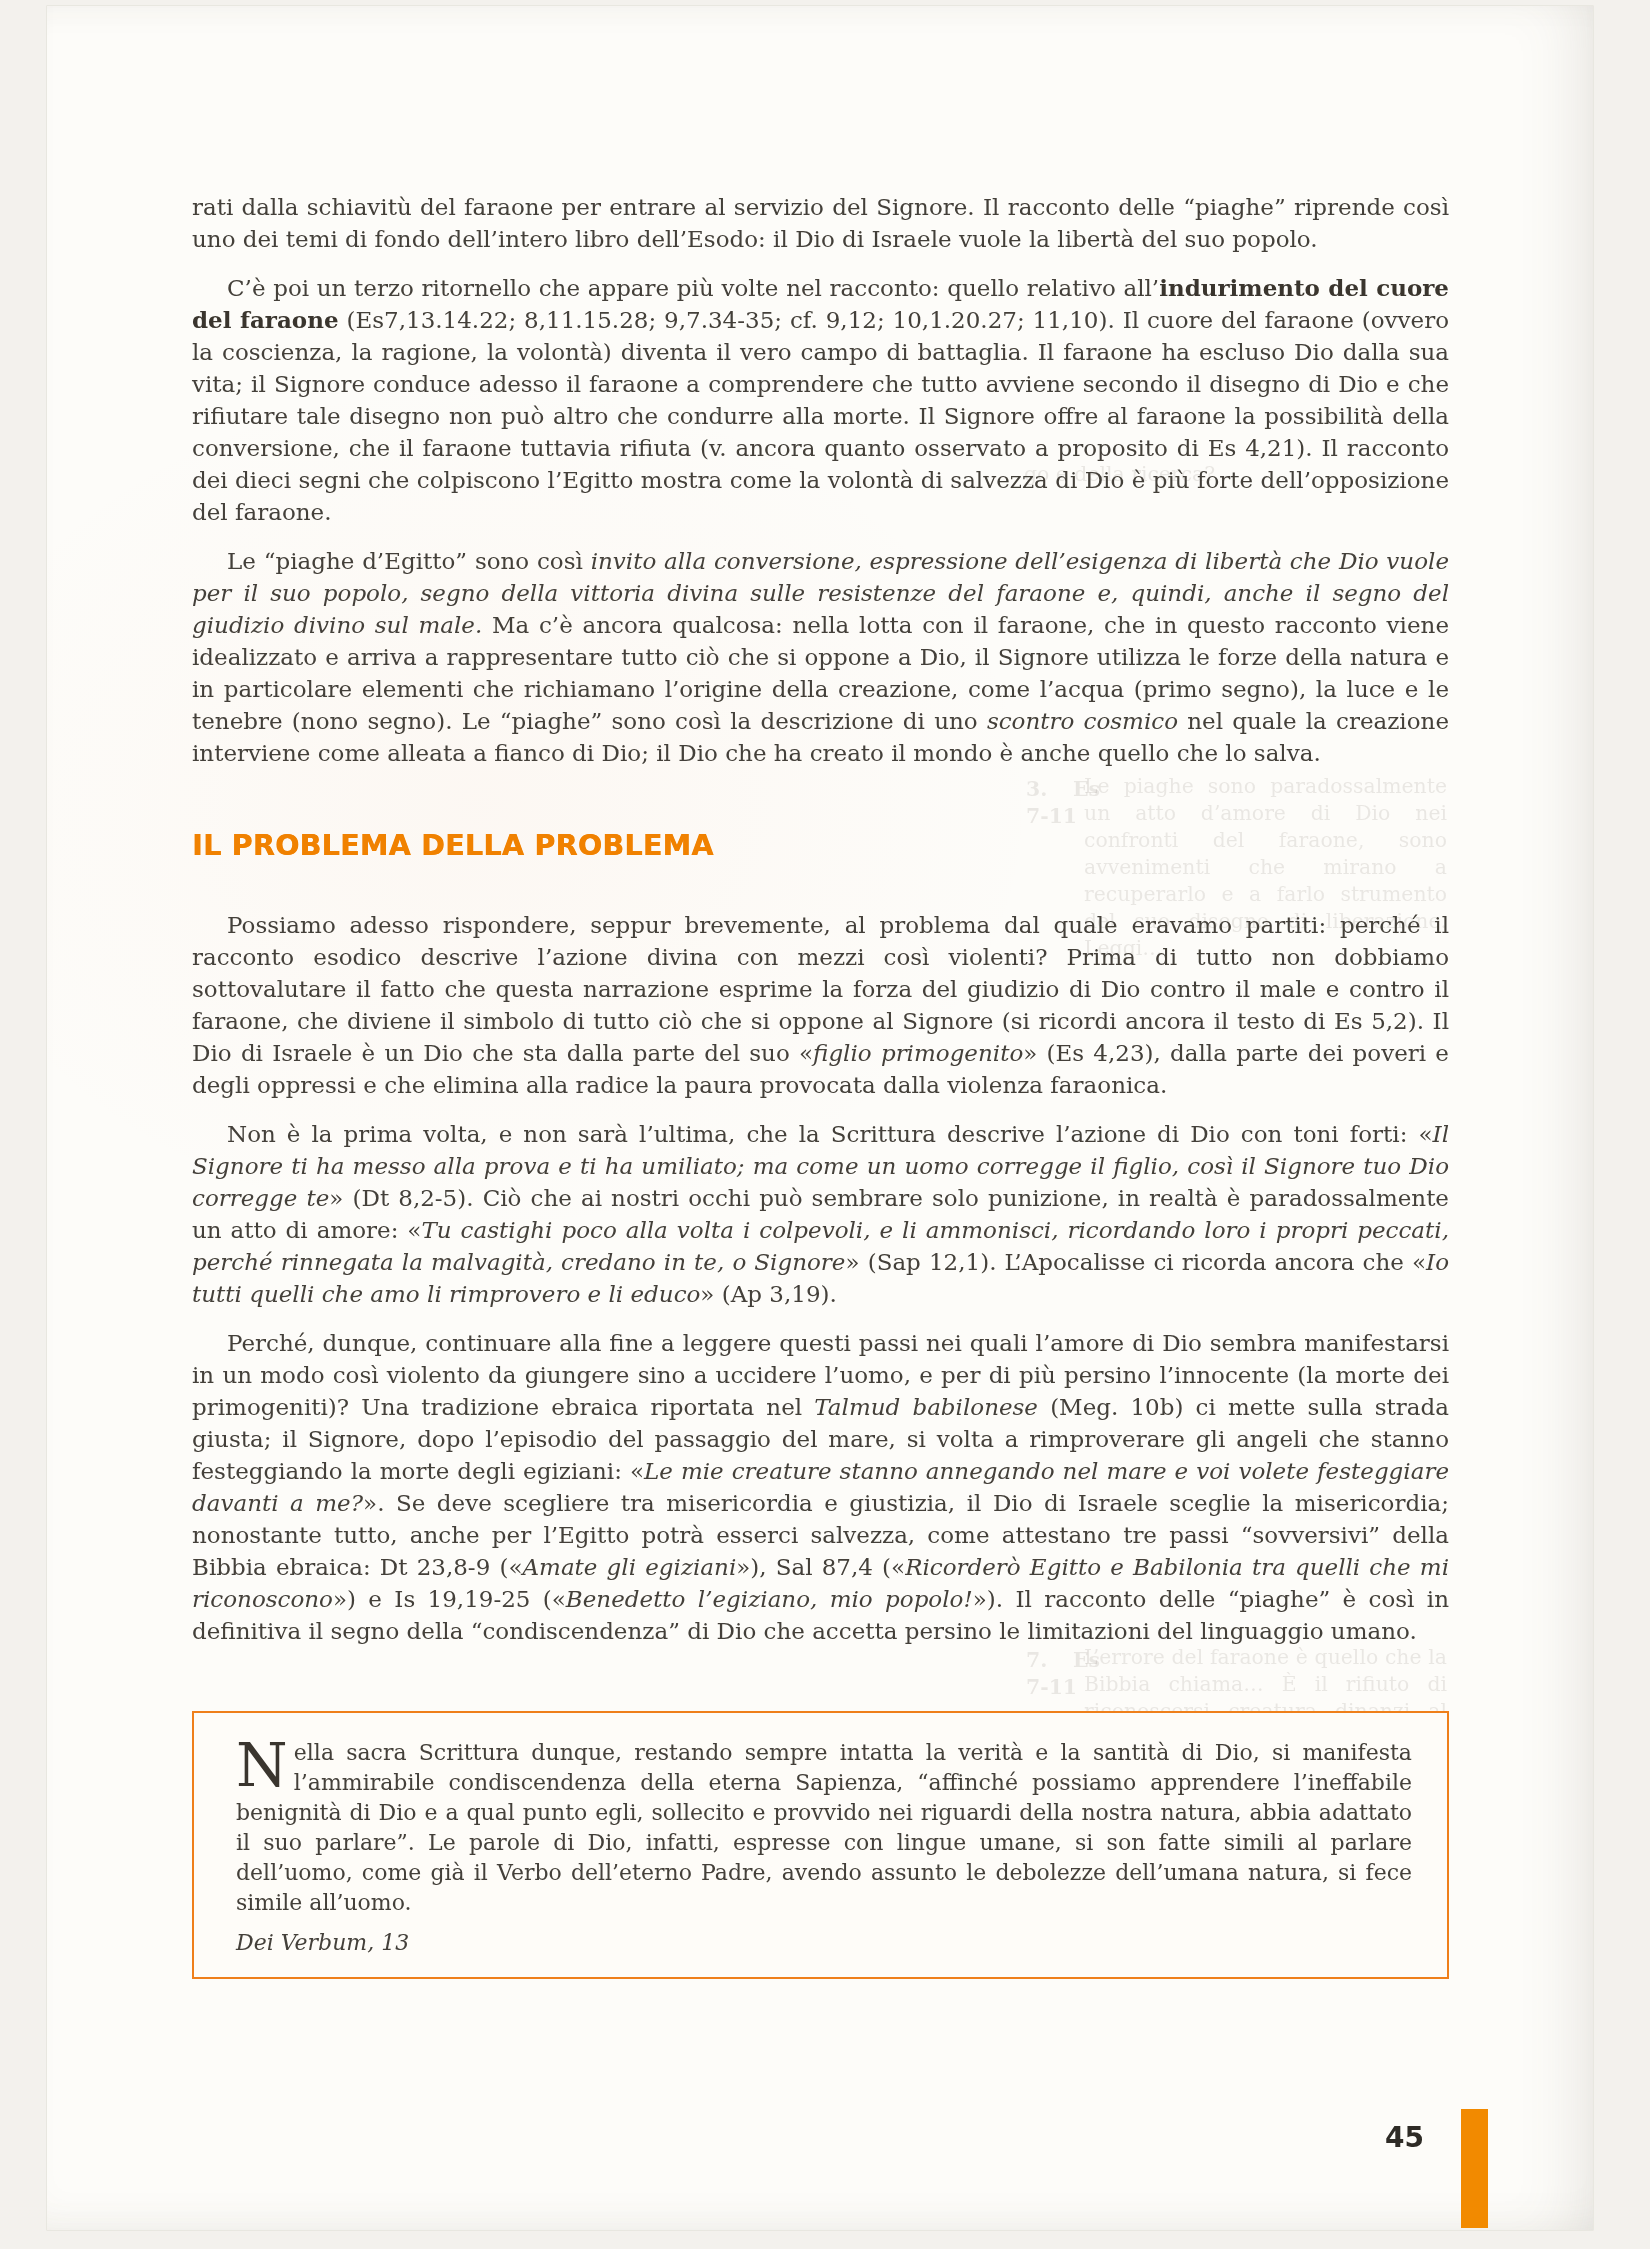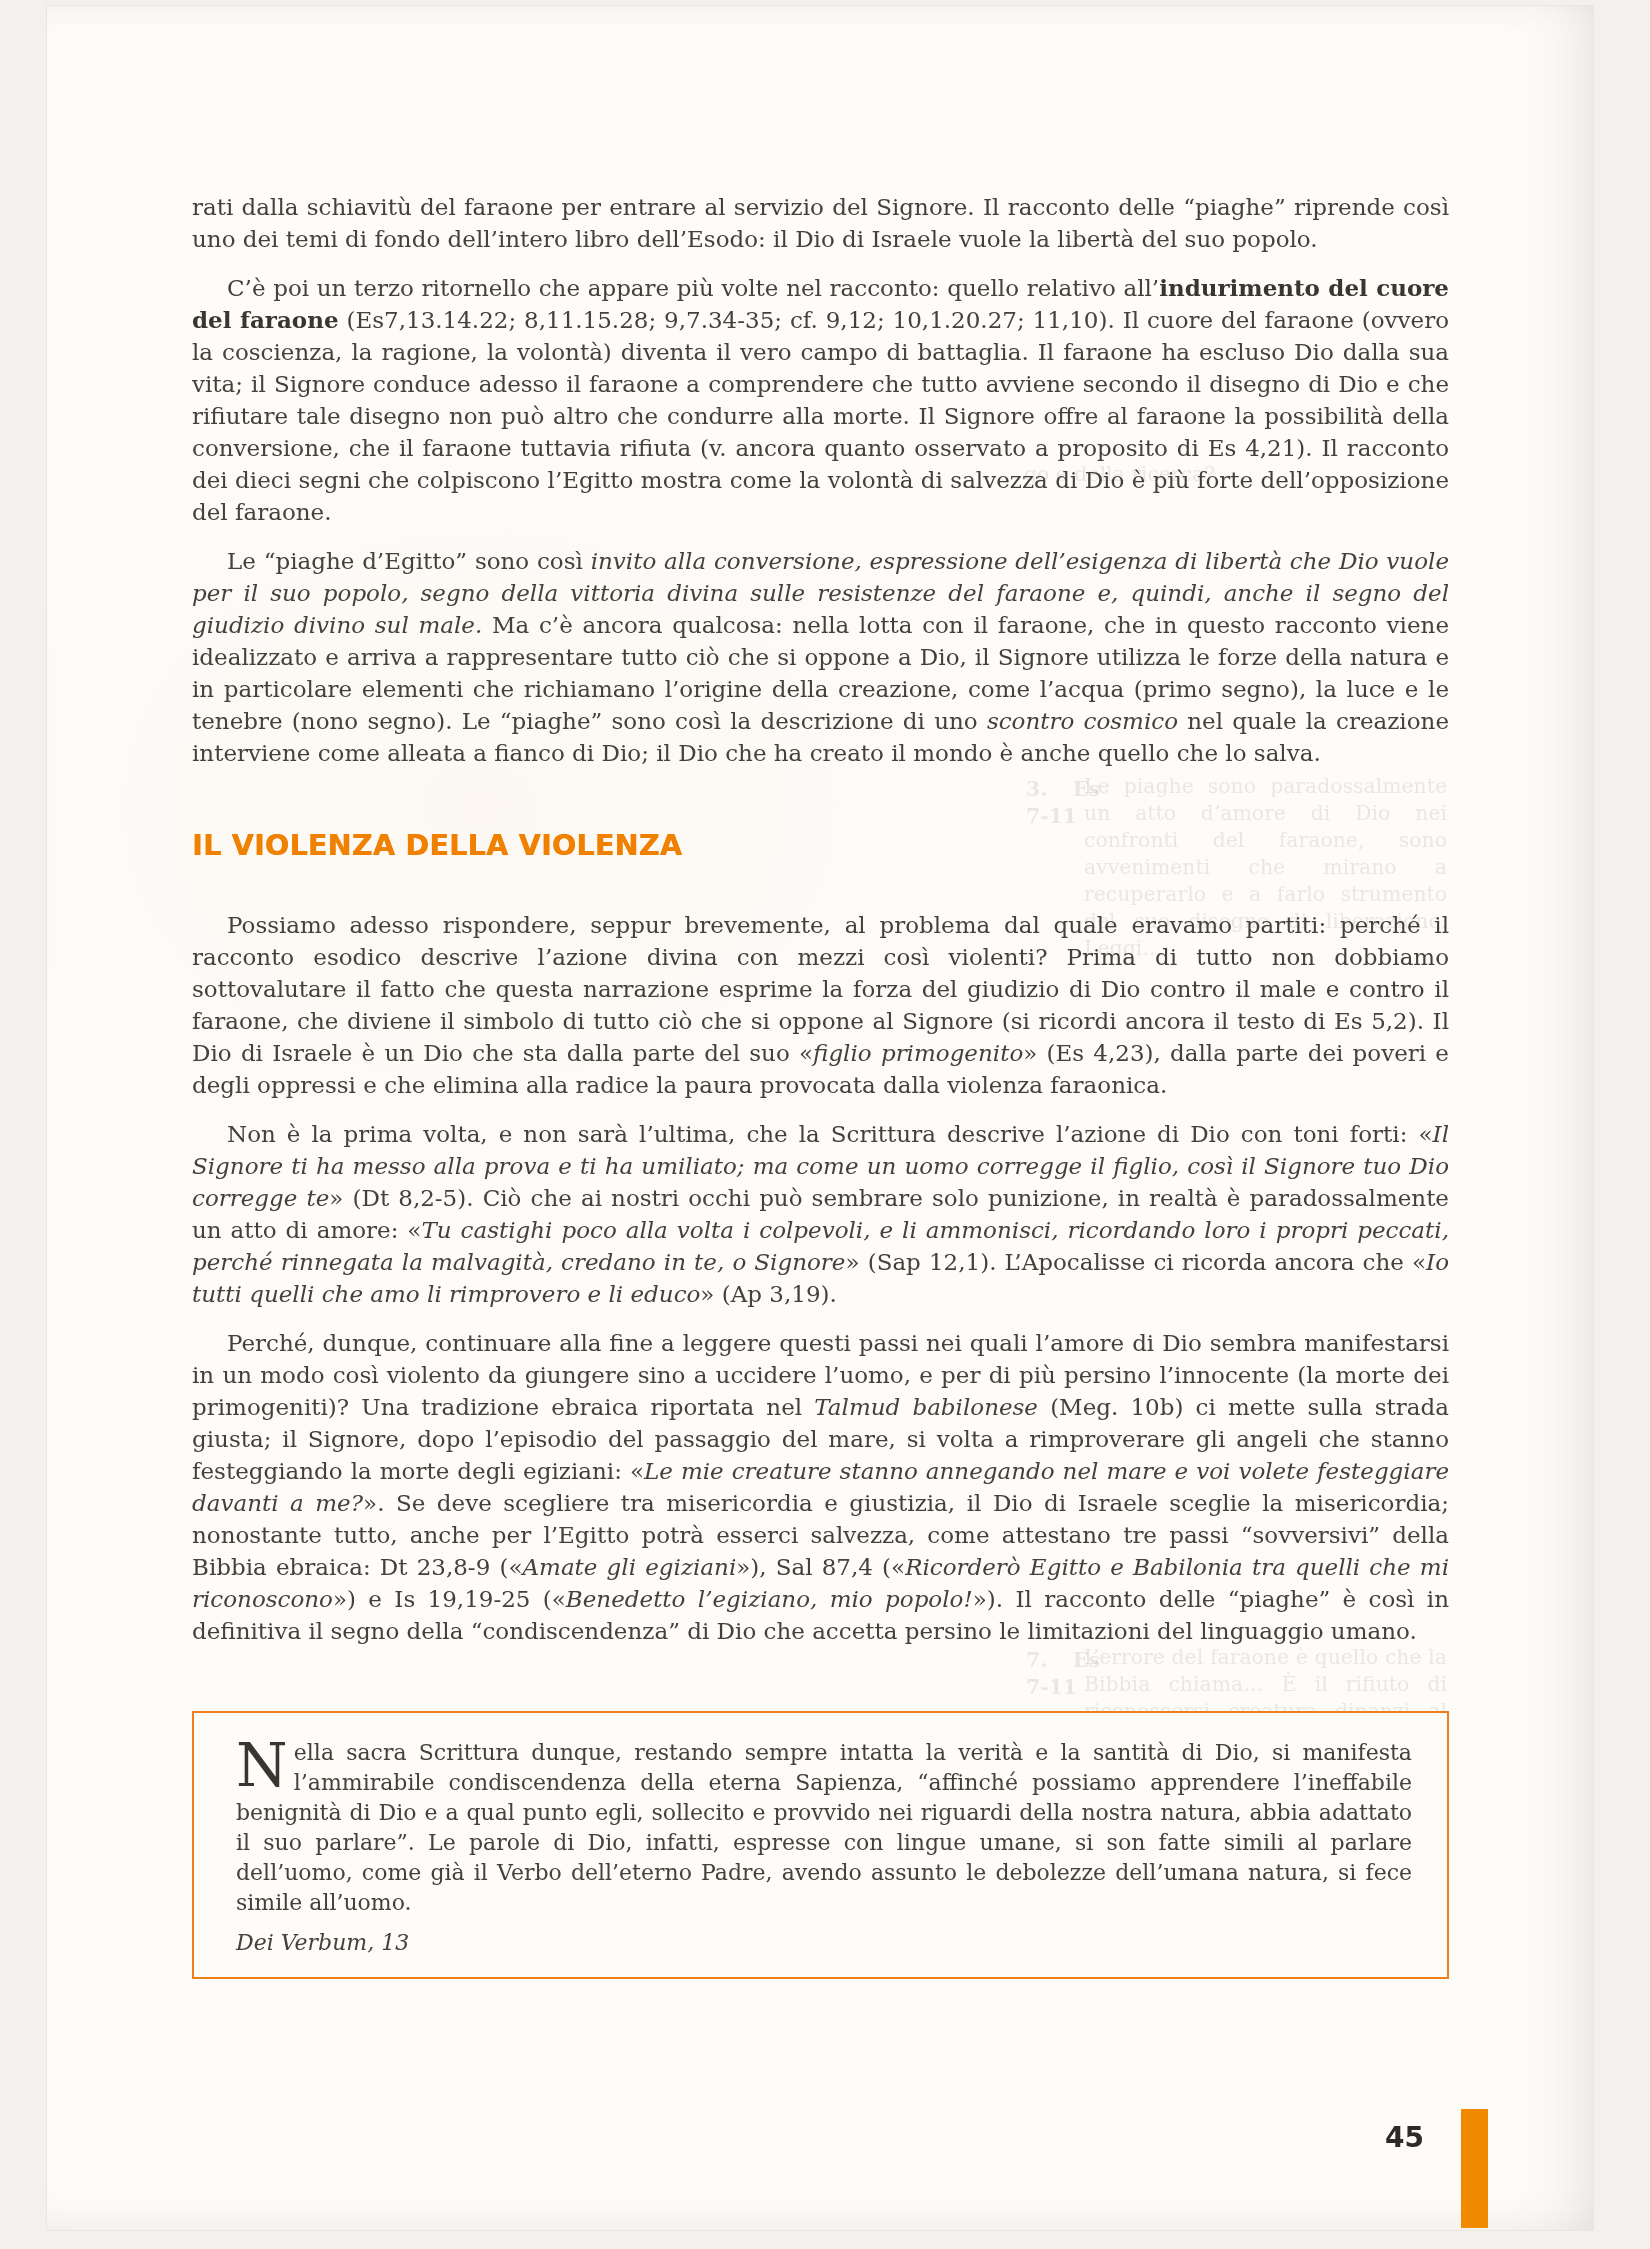--- a/index.html
+++ b/index.html
@@ -122,21 +122,21 @@
   <div class="bleed bleed-3">Le piaghe sono paradossalmente un atto d’amore di Dio nei confronti del faraone, sono avvenimenti che mirano a recuperarlo e a farlo strumento del suo disegno di liberazione. Leggi…</div>
   <div class="bleed bleed-5">7. Es 7-11</div>
   <div class="bleed bleed-6">L’errore del faraone è quello che la Bibbia chiama… È il rifiuto di riconoscersi creatura dinanzi al suo creatore. Anche l’uomo occidentale del nostro tempo…</div>
 
   <div class="text-column">
 
     <p class="para"><span>rati dalla schiavitù del faraone per entrare al servizio del Signore. Il racconto delle “piaghe” riprende così uno dei temi di fondo dell’intero libro dell’Esodo: il Dio di Israele vuole la libertà del suo popolo.</span></p>
     <p class="para indent"><span>C’è poi un terzo ritornello che appare più volte nel racconto: quello relativo all’</span><span class="seg-b">indurimento del cuore del faraone</span><span> (Es7,13.14.22; 8,11.15.28; 9,7.34-35; cf. 9,12; 10,1.20.27; 11,10). Il cuore del faraone (ovvero la coscienza, la ragione, la volontà) diventa il vero campo di battaglia. Il faraone ha escluso Dio dalla sua vita; il Signore conduce adesso il faraone a comprendere che tutto avviene secondo il disegno di Dio e che rifiutare tale disegno non può altro che condurre alla morte. Il Signore offre al faraone la possibilità della conversione, che il faraone tuttavia rifiuta (v. ancora quanto osservato a proposito di Es 4,21). Il racconto dei dieci segni che colpiscono l’Egitto mostra come la volontà di salvezza di Dio è più forte dell’opposizione del faraone.</span></p>
     <p class="para indent"><span>Le “piaghe d’Egitto” sono così </span><span class="seg-i">invito alla conversione, espressione dell’esigenza di libertà che Dio vuole per il suo popolo, segno della vittoria divina sulle resistenze del faraone e, quindi, anche il segno del giudizio divino sul male.</span><span> Ma c’è ancora qualcosa: nella lotta con il faraone, che in questo racconto viene idealizzato e arriva a rappresentare tutto ciò che si oppone a Dio, il Signore utilizza le forze della natura e in particolare elementi che richiamano l’origine della creazione, come l’acqua (primo segno), la luce e le tenebre (nono segno). Le “piaghe” sono così la descrizione di uno </span><span class="seg-i">scontro cosmico</span><span> nel quale la creazione interviene come alleata a fianco di Dio; il Dio che ha creato il mondo è anche quello che lo salva.</span></p>
 
-    <h2 class="section-heading">IL VIOLENZA DELLA VIOLENZA</h2>
+    <h2 class="section-heading">IL PROBLEMA DELLA PROBLEMA</h2>
 
     <p class="para indent"><span>Possiamo adesso rispondere, seppur brevemente, al problema dal quale eravamo partiti: perché il racconto esodico descrive l’azione divina con mezzi così violenti? Prima di tutto non dobbiamo sottovalutare il fatto che questa narrazione esprime la forza del giudizio di Dio contro il male e contro il faraone, che diviene il simbolo di tutto ciò che si oppone al Signore (si ricordi ancora il testo di Es 5,2). Il Dio di Israele è un Dio che sta dalla parte del suo «</span><span class="seg-i">figlio primogenito</span><span>» (Es 4,23), dalla parte dei poveri e degli oppressi e che elimina alla radice la paura provocata dalla violenza faraonica.</span></p>
     <p class="para indent"><span>Non è la prima volta, e non sarà l’ultima, che la Scrittura descrive l’azione di Dio con toni forti: «</span><span class="seg-i">Il Signore ti ha messo alla prova e ti ha umiliato; ma come un uomo corregge il figlio, così il Signore tuo Dio corregge te</span><span>» (Dt 8,2-5). Ciò che ai nostri occhi può sembrare solo punizione, in realtà è paradossalmente un atto di amore: «</span><span class="seg-i">Tu castighi poco alla volta i colpevoli, e li ammonisci, ricordando loro i propri peccati, perché rinnegata la malvagità, credano in te, o Signore</span><span>» (Sap 12,1). L’Apocalisse ci ricorda ancora che «</span><span class="seg-i">Io tutti quelli che amo li rimprovero e li educo</span><span>» (Ap 3,19).</span></p>
     <p class="para indent"><span>Perché, dunque, continuare alla fine a leggere questi passi nei quali l’amore di Dio sembra manifestarsi in un modo così violento da giungere sino a uccidere l’uomo, e per di più persino l’innocente (la morte dei primogeniti)? Una tradizione ebraica riportata nel </span><span class="seg-i">Talmud babilonese</span><span> (Meg. 10b) ci mette sulla strada giusta; il Signore, dopo l’episodio del passaggio del mare, si volta a rimproverare gli angeli che stanno festeggiando la morte degli egiziani: «</span><span class="seg-i">Le mie creature stanno annegando nel mare e voi volete festeggiare davanti a me?</span><span>». Se deve scegliere tra misericordia e giustizia, il Dio di Israele sceglie la misericordia; nonostante tutto, anche per l’Egitto potrà esserci salvezza, come attestano tre passi “sovversivi” della Bibbia ebraica: Dt 23,8-9 («</span><span class="seg-i">Amate gli egiziani</span><span>»), Sal 87,4 («</span><span class="seg-i">Ricorderò Egitto e Babilonia tra quelli che mi riconoscono</span><span>») e Is 19,19-25 («</span><span class="seg-i">Benedetto l’egiziano, mio popolo!</span><span>»). Il racconto delle “piaghe” è così in definitiva il segno della “condiscendenza” di Dio che accetta persino le limitazioni del linguaggio umano.</span></p>
 
     <div class="quote-box">
       <span class="drop-cap">N</span>
       <span><span>ella sacra Scrittura dunque, restando sempre intatta la verità e la santità di Dio, si manifesta l’ammirabile condiscendenza della eterna Sapienza, “affinché possiamo apprendere l’ineffabile benignità di Dio e a qual punto egli, sollecito e provvido nei riguardi della nostra natura, abbia adattato il suo parlare”. Le parole di Dio, infatti, espresse con lingue umane, si son fatte simili al parlare dell’uomo, come già il Verbo dell’eterno Padre, avendo assunto le debolezze dell’umana natura, si fece simile all’uomo.</span></span>
       <p class="attribution">Dei Verbum, 13</p>
     </div>

